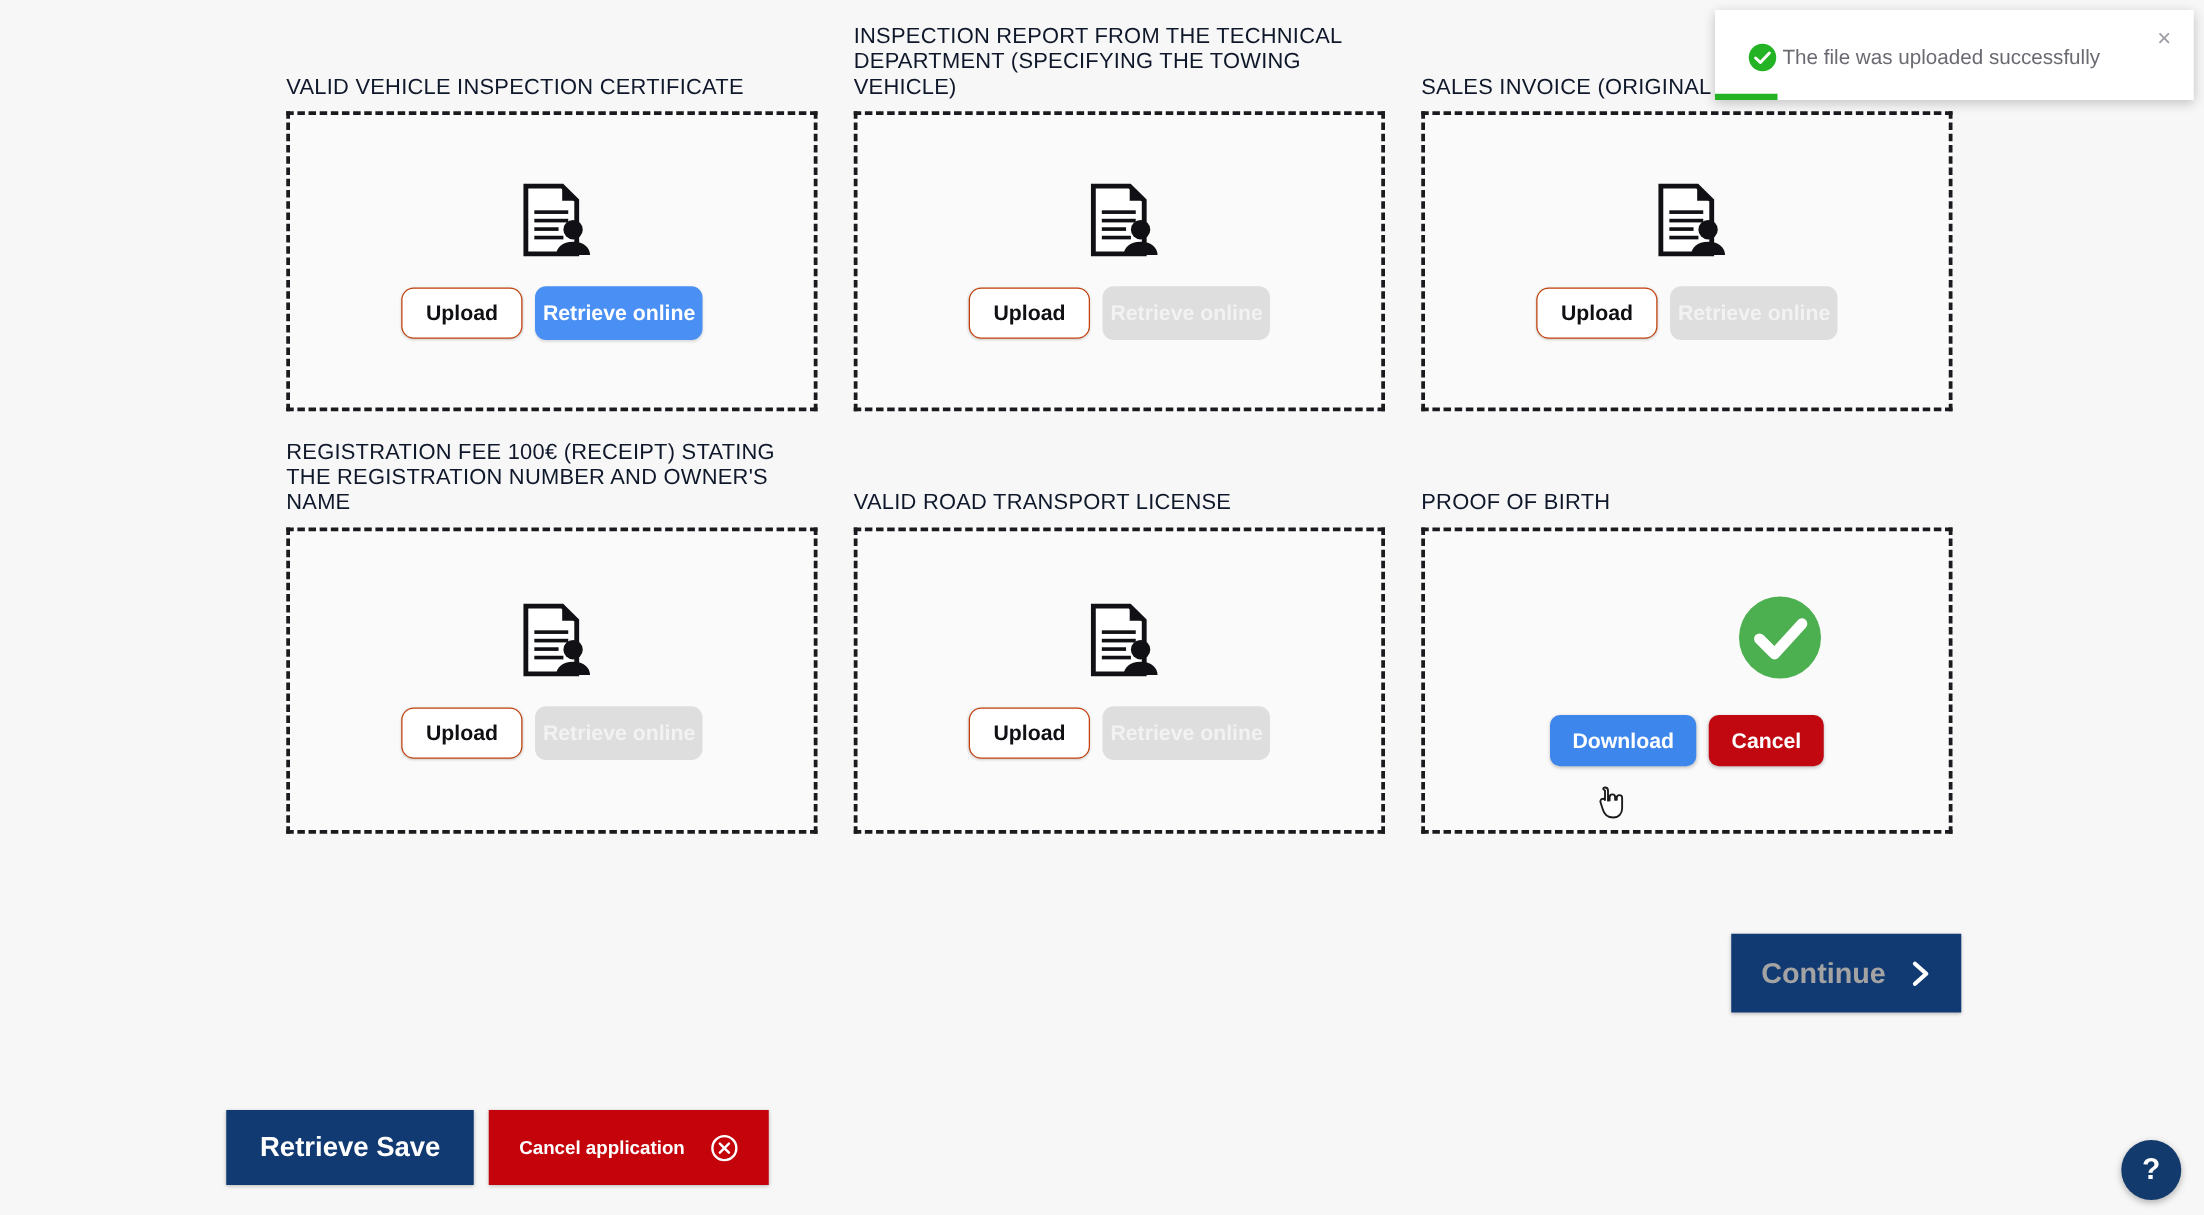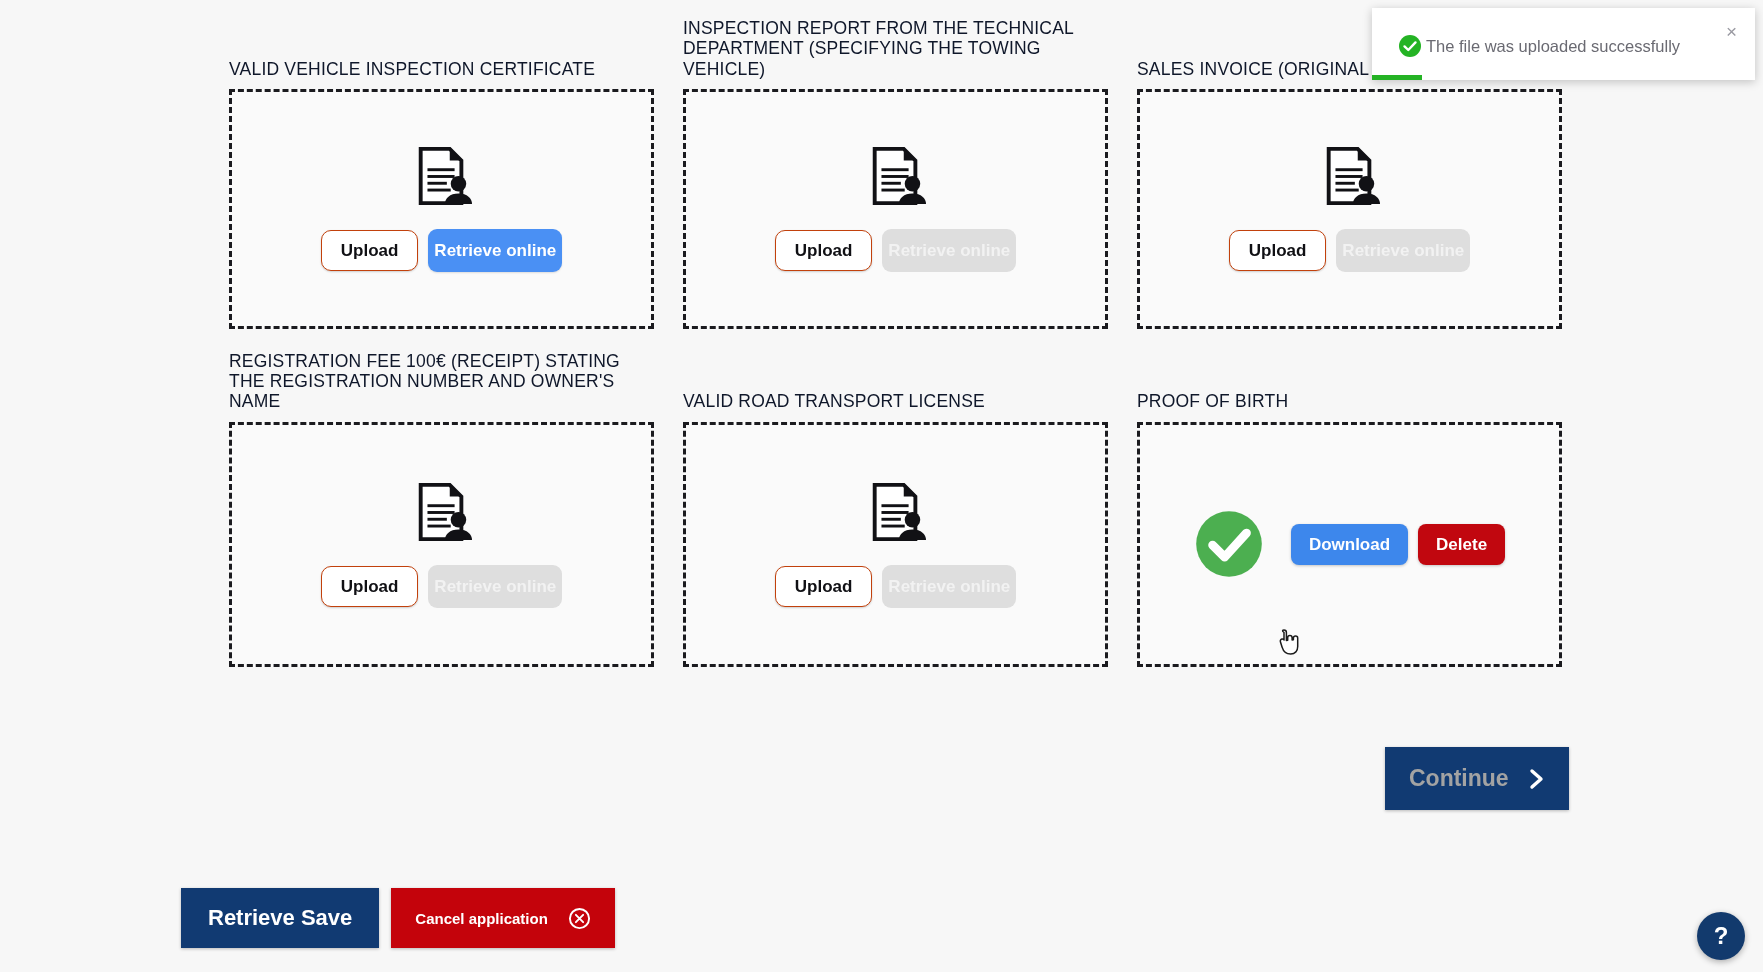--- a/index.html
+++ b/index.html
@@ -111,22 +111,22 @@
     color: #ffffff;
     border-radius: 8px;
     padding: 12px 18px;
     box-shadow: 0 1px 3px rgba(0,0,0,0.22);
   }
 
   .success-check { width: 70px; height: 70px; display: block; }
 
   .uploaded-inner {
     display: flex;
-    flex-direction: row;
-    align-items: center;
+    flex-direction: column;
+    align-items: flex-end;
     gap: 27px;
   }
 
   
   .continue-wrap {
     position: absolute;
     left: 1385px;
     top: 747px;
   }
   .btn-continue {
@@ -397,21 +397,21 @@
     <div class="doc-box row2">
       <div class="uploaded-inner">
         <span class="success-check">
           <svg viewBox="0 0 64 64" width="70" height="70" aria-hidden="true">
             <circle cx="32" cy="32" r="30" fill="#4caf50"></circle>
             <path d="M17 33 l11 11 l20 -22" fill="none" stroke="#ffffff" stroke-width="8" stroke-linecap="round" stroke-linejoin="round"></path>
           </svg>
         </span>
         <div class="btn-row">
           <button class="btn btn-download">Download</button>
-          <button class="btn btn-delete">Delete</button>
+          <button class="btn btn-delete">Cancel</button>
         </div>
       </div>
     </div>
   </div>
 
 </div>
 
 <div class="continue-wrap">
   <button class="btn-continue">
     <span>Continue</span>

